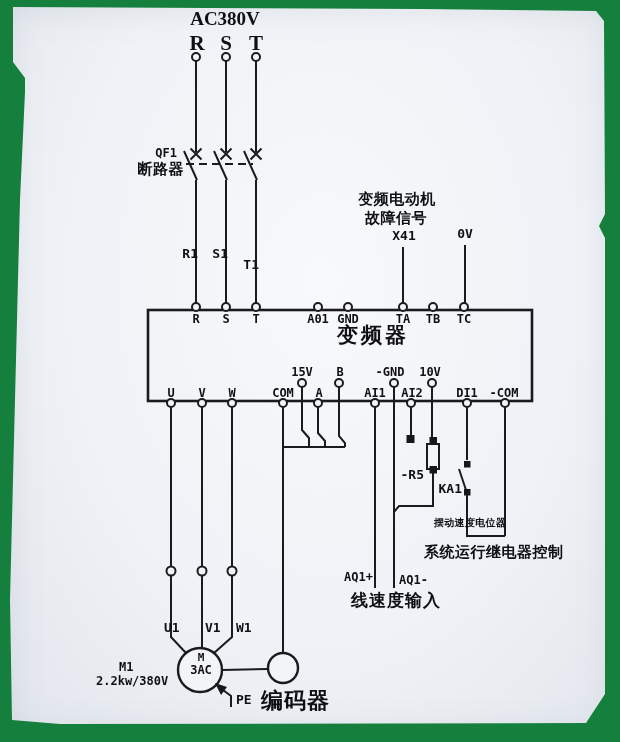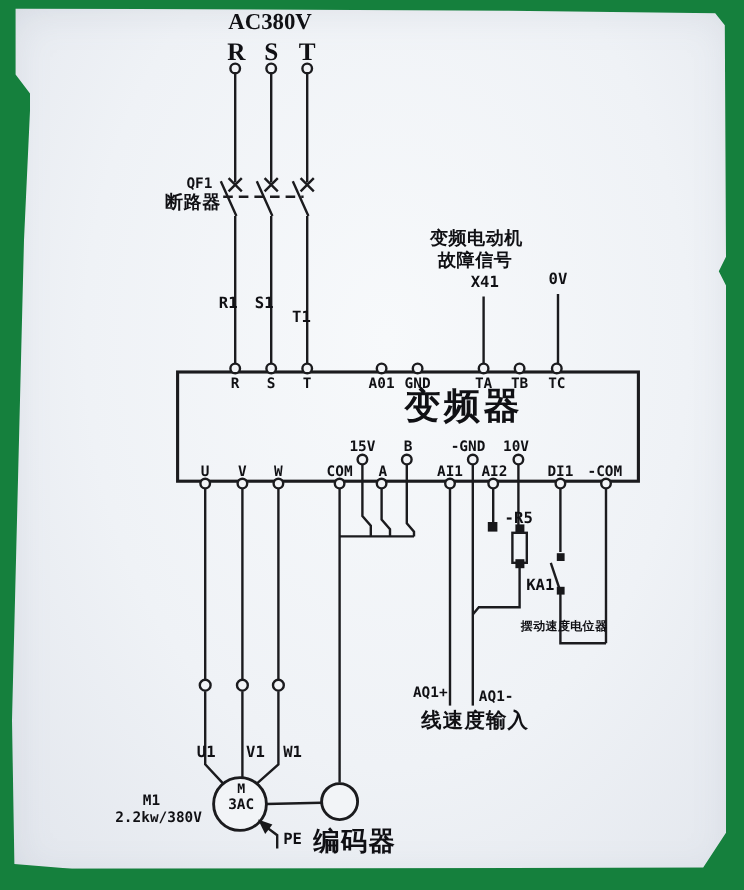--- a/index.html
+++ b/index.html
@@ -17,21 +17,21 @@
   .serif{font-family:"Liberation Serif","DejaVu Serif",serif;font-weight:700;}
   .cjk{font-family:"Liberation Sans",sans-serif;font-weight:700;}
   .f10{font-size:10px;letter-spacing:.3px;margin-left:38px;}
   .f12{font-size:12px;}
   .f13{font-size:13px;}
   .f15{font-size:15px;letter-spacing:.5px;}
   .f17{font-size:17px;letter-spacing:1px;}
   .f19{font-size:19px;}
   .f21{font-size:21px;}
   .f22{font-size:22px;letter-spacing:1px;}
-  .f27{font-size:30px;letter-spacing:3px;}
+  .f27{font-size:21px;letter-spacing:3px;}
 </style>
 </head>
 <body>
 
 <div id="stage">
   <div id="paper"></div>
 
   <svg width="620" height="742" viewBox="0 0 620 742">
     <g stroke="#1b1b1e" stroke-width="2" fill="none">
 
@@ -175,24 +175,25 @@
   <div class="lb mono f12 c" style="left:302px;top:366px;">15V</div>
   <div class="lb mono f12 c" style="left:319px;top:387px;">A</div>
   <div class="lb mono f12 c" style="left:340px;top:366px;">B</div>
   <div class="lb mono f12 c" style="left:375px;top:387px;">AI1</div>
   <div class="lb mono f12 c" style="left:390px;top:366px;">-GND</div>
   <div class="lb mono f12 c" style="left:412px;top:387px;">AI2</div>
   <div class="lb mono f12 c" style="left:430px;top:366px;">10V</div>
   <div class="lb mono f12 c" style="left:467px;top:387px;">DI1</div>
   <div class="lb mono f12 c" style="left:504px;top:387px;">-COM</div>
 
-  <div class="lb mono f13 r" style="left:424px;top:426px;margin-left:20px;">-R5</div>
+  <div class="lb mono f13 r" style="left:424px;top:468px;">-R5</div>
   <div class="lb cjk f10" style="left:396px;top:518px;">摆动速度电位器</div>
 
   <div class="lb mono f13 r" style="left:462px;top:482px;">KA1</div>
+  <div class="lb cjk f15" style="left:424px;top:544px;">系统运行继电器控制</div>
 
   <div class="lb mono f12 r" style="left:373px;top:571px;">AQ1+</div>
   <div class="lb mono f12" style="left:399px;top:574px;">AQ1-</div>
   <div class="lb cjk f17" style="left:351px;top:592px;">线速度输入</div>
 
   <div class="lb mono f13" style="left:164px;top:621px;">U1</div>
   <div class="lb mono f13" style="left:205px;top:621px;">V1</div>
   <div class="lb mono f13" style="left:236px;top:621px;">W1</div>
 
   <div class="lb mono c" style="left:201px;top:652px;font-size:11px;">M</div>

